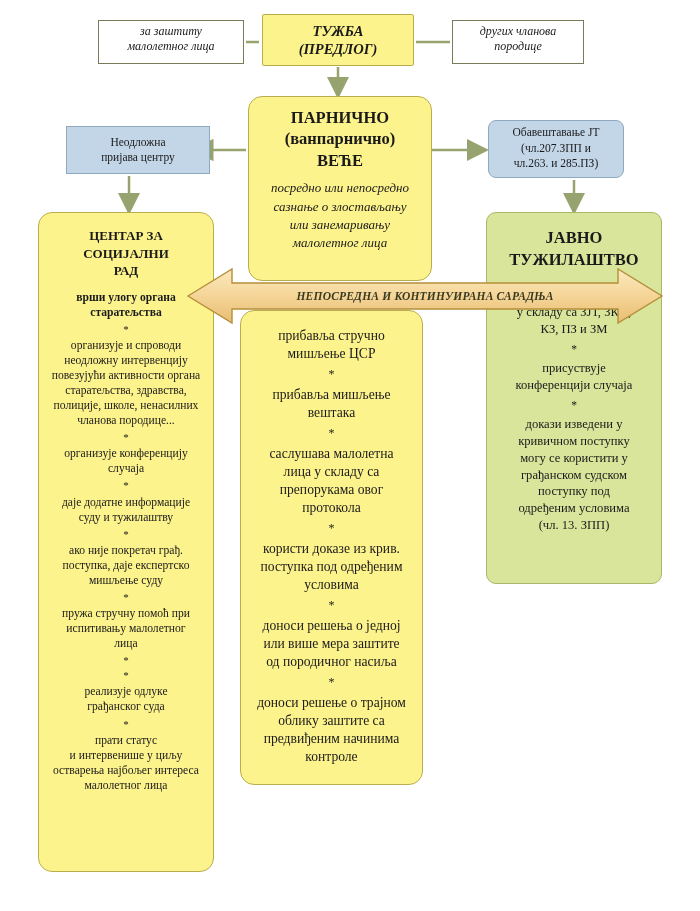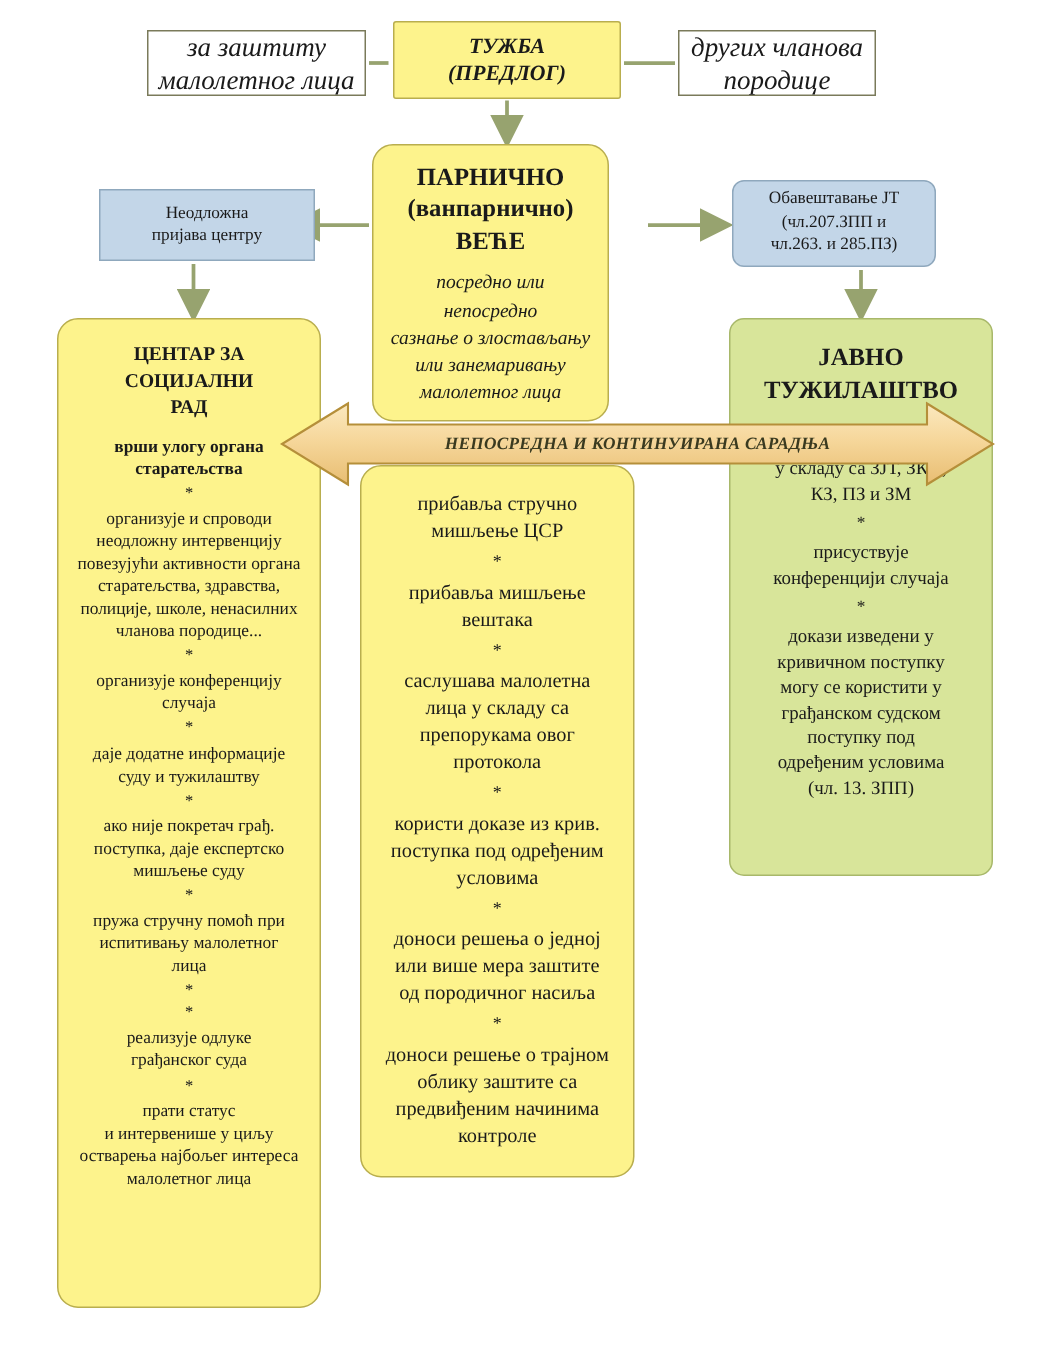--- a/index.html
+++ b/index.html
@@ -22,24 +22,24 @@
   }
   .node {
     position: absolute;
     box-sizing: border-box;
     text-align: center;
   }
   .box-white {
     background: #ffffff;
     border: 1px solid #7a7a5a;
     font-style: italic;
-    font-size: 18px;
+    font-size: 12px;
     line-height: 1.25;
     display: flex;
-    align-items: center;
+    align-items: flex-start;
     justify-content: center;
     padding: 3px 4px;
   }
   .box-yellow {
     background: #fdf38c;
     border: 1px solid #b9ae4e;
     border-radius: 2px;
   }
   .box-blue {
     background: #c3d6e8;
@@ -65,21 +65,21 @@
   #node-tuzba {
     left: 262px; top: 14px; width: 152px; height: 52px;
     display: flex; align-items: center; justify-content: center;
     font-style: italic; font-weight: bold; font-size: 14.5px; line-height: 1.25;
     border: 1px solid #b9ae4e;
   }
   #node-drugi { left: 452px; top: 20px; width: 132px; height: 44px; }
 
   
   #node-vece {
-    left: 248px; top: 96px; width: 158px; height: 185px;
+    left: 248px; top: 96px; width: 184px; height: 185px;
     padding: 10px 10px 8px;
   }
   #node-vece .title {
     font-weight: bold;
     font-size: 16.5px;
     line-height: 1.3;
     margin-bottom: 8px;
   }
   #node-vece .sub {
     font-style: italic;

